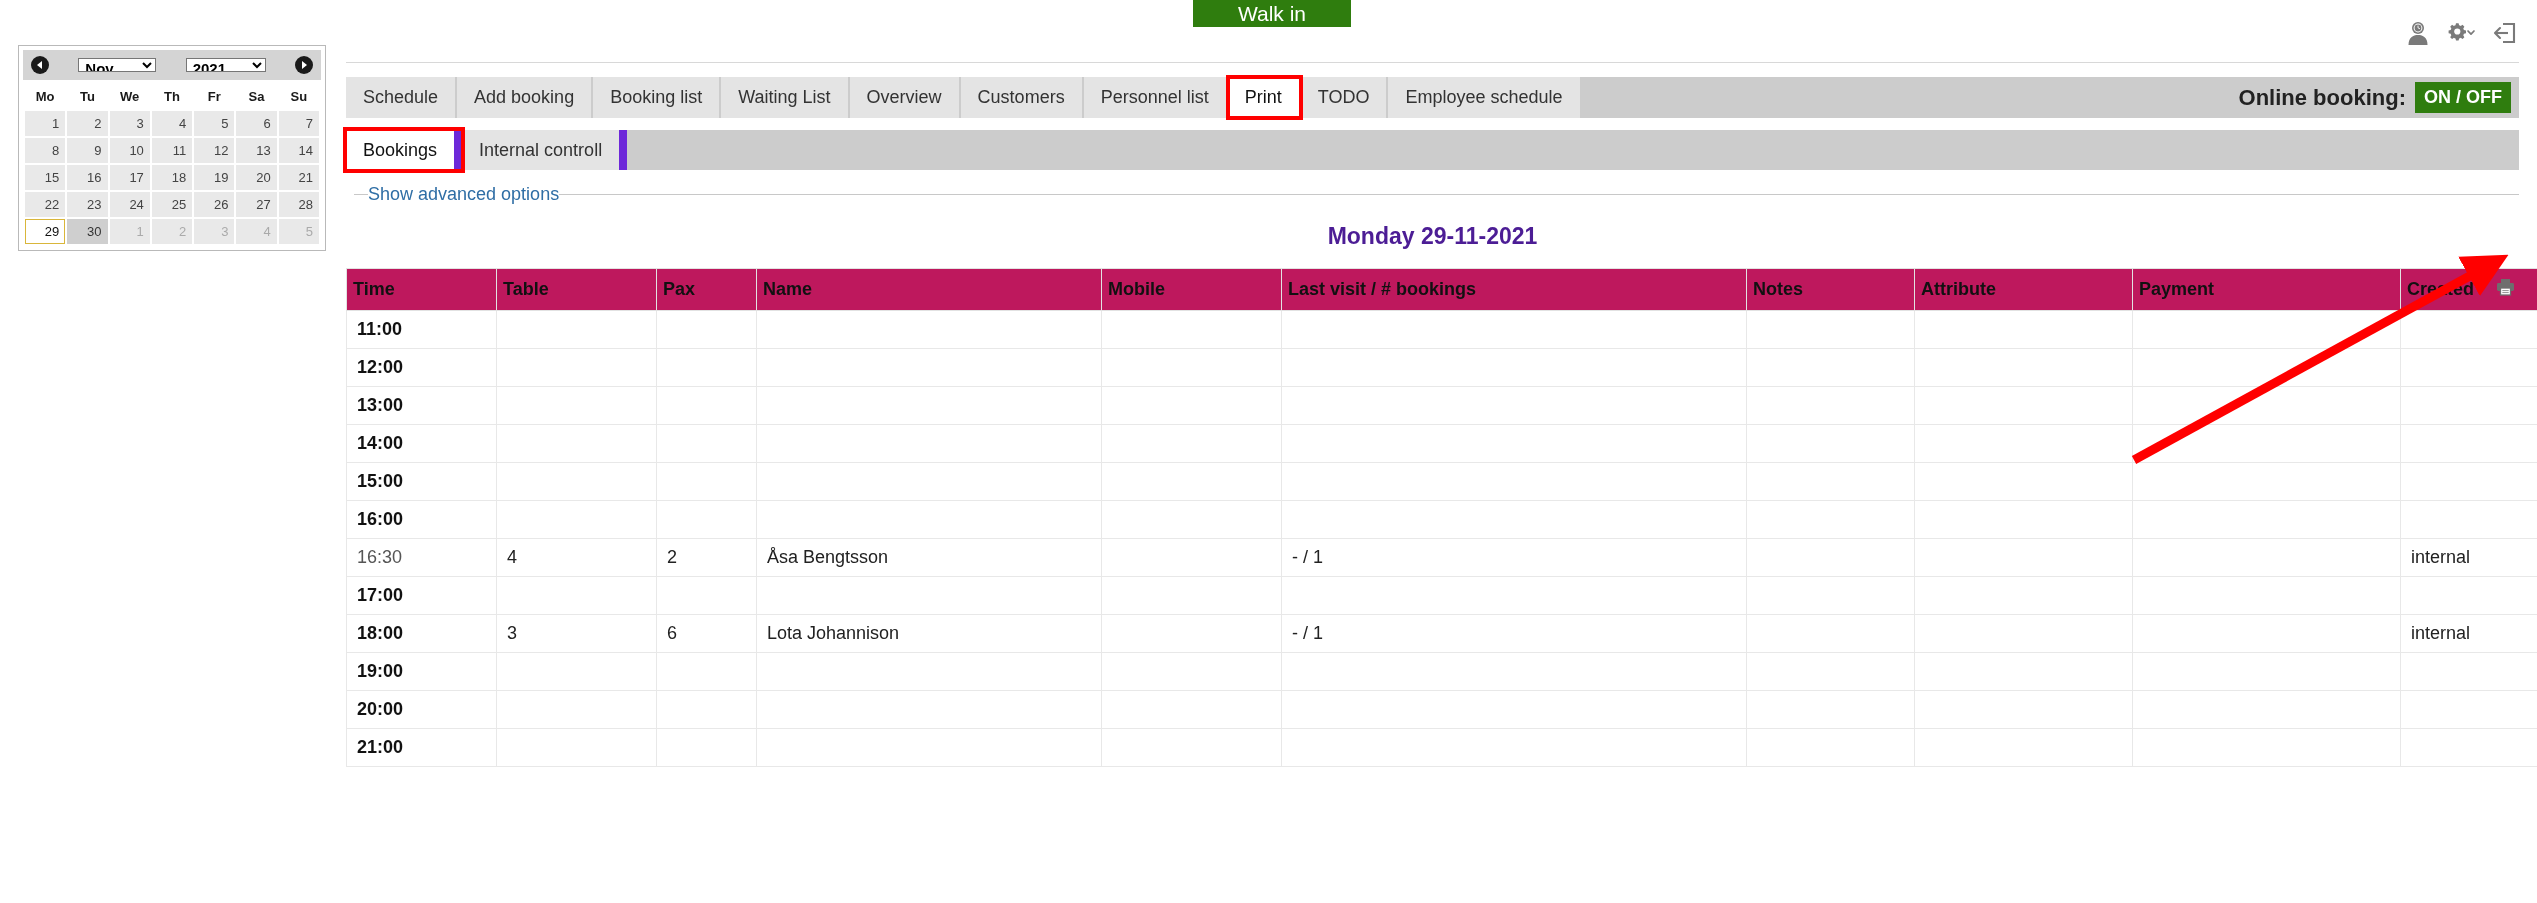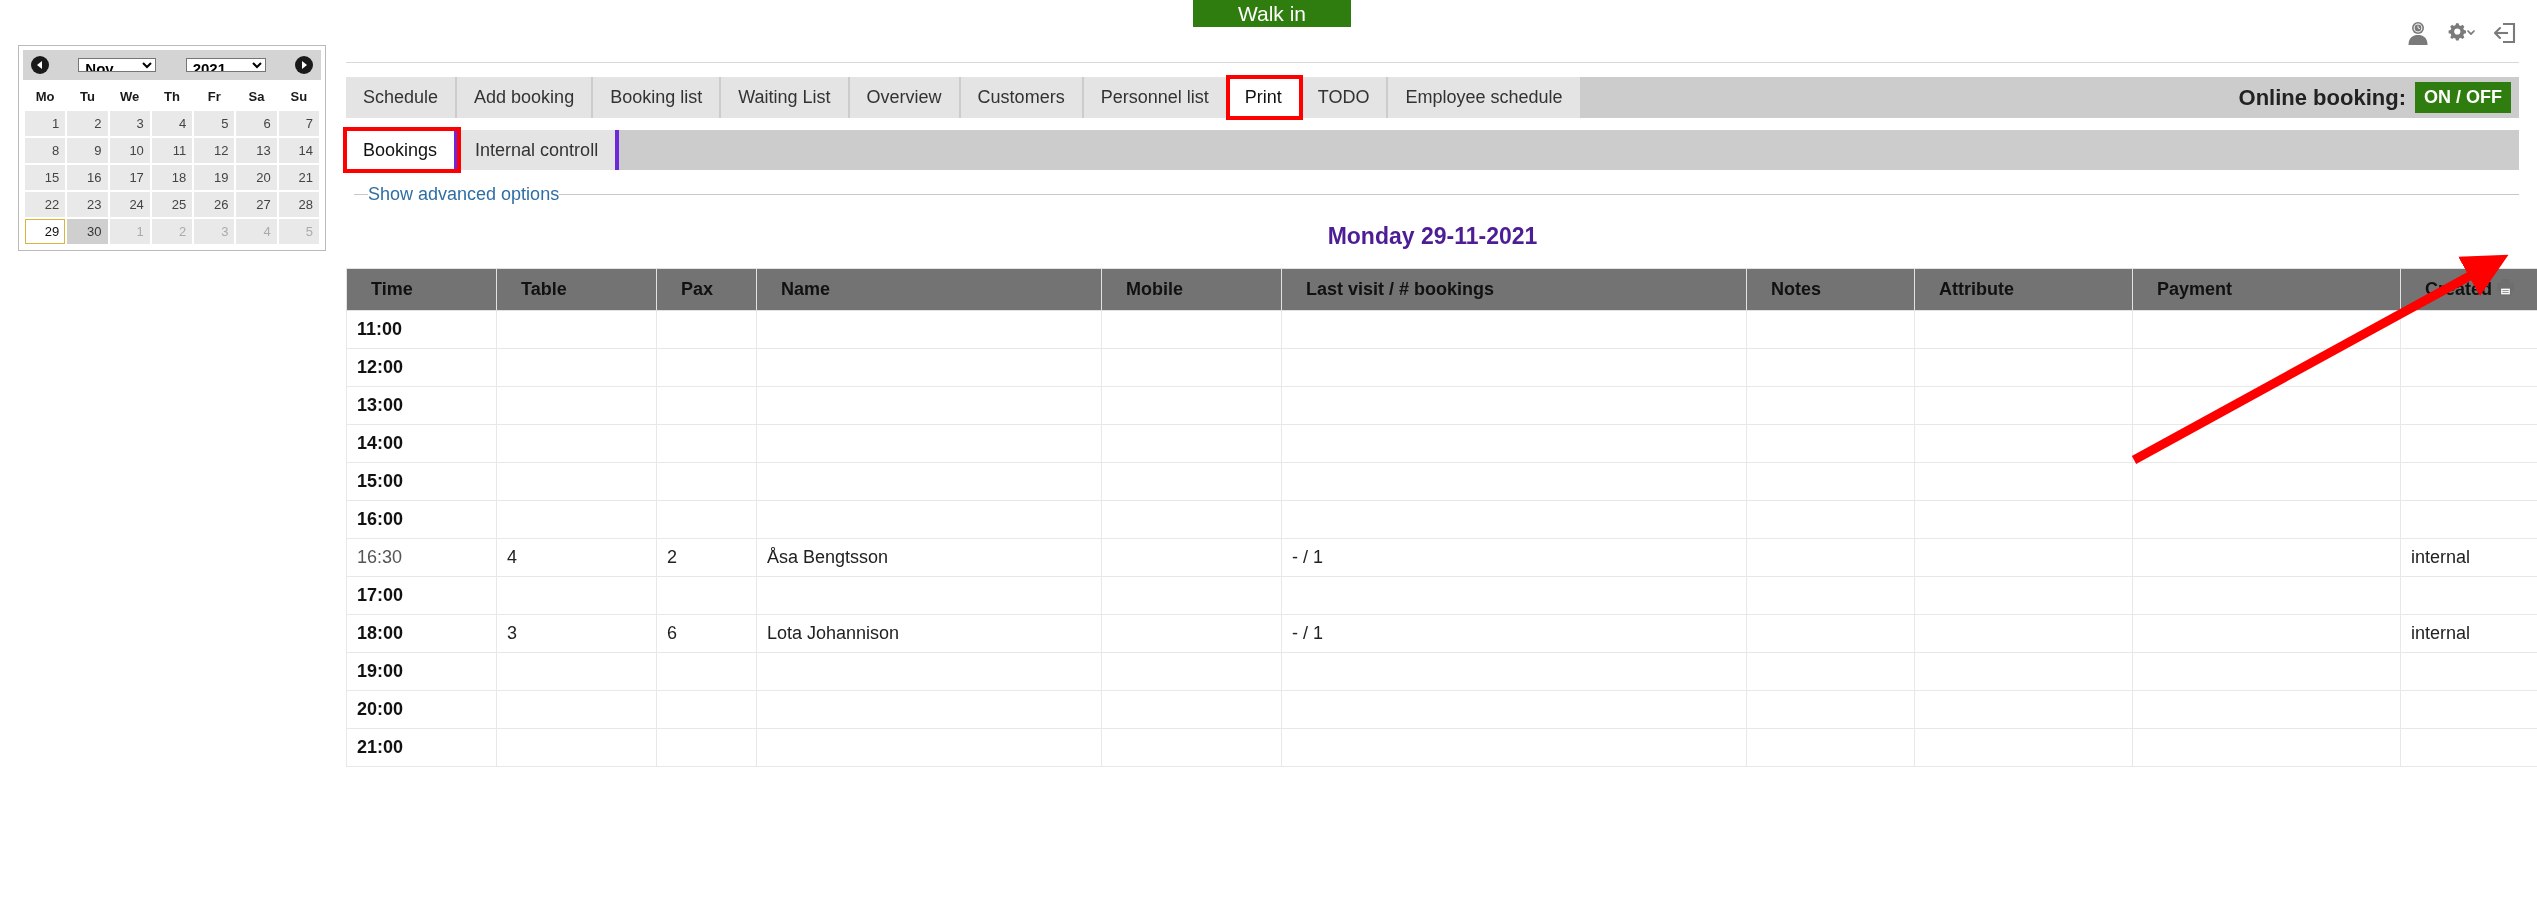--- a/index.html
+++ b/index.html
@@ -237,21 +237,21 @@
     position: relative;
     background: #cccccc;
     height: 40px;
     display: flex;
     align-items: stretch;
     margin-top: 12px;
     box-sizing: border-box;
   }
   .subtab {
     background: #e4e4e4;
-    border-right: 4px solid #6d28d9;
+    border-right: 8px solid #6d28d9;
     color: #333;
     font-size: 18px;
     font-family: "Liberation Sans", sans-serif;
     display: flex;
     align-items: center;
     padding: 0 17px;
     cursor: pointer;
     box-sizing: border-box;
   }
   .subtab.active { background: #ffffff; color: #111; }
@@ -307,27 +307,27 @@
 
   
   #booking-table {
     width: 100%;
     border-collapse: collapse;
     margin-top: 18px;
     font-family: "Liberation Sans", sans-serif;
     table-layout: fixed;
   }
   #booking-table th {
-    background: #737373;
+    background: #be185d;
     border: 1px solid #e2e2e2;
     text-align: left;
     font-size: 18px;
     font-weight: bold;
     color: #111;
-    padding: 10px 24px;
+    padding: 10px 6px;
     height: 34px;
     box-sizing: border-box;
     font-family: "Liberation Sans", sans-serif;
   }
   #booking-table td {
     border: 1px solid #e8e8e8;
     font-size: 18px;
     color: #222;
     padding: 8px 10px;
     height: 35px;

